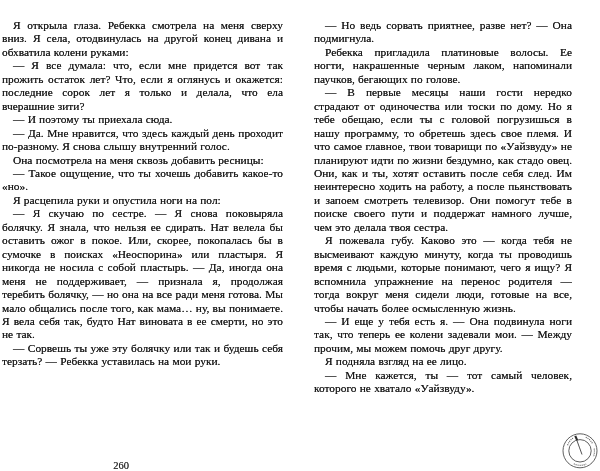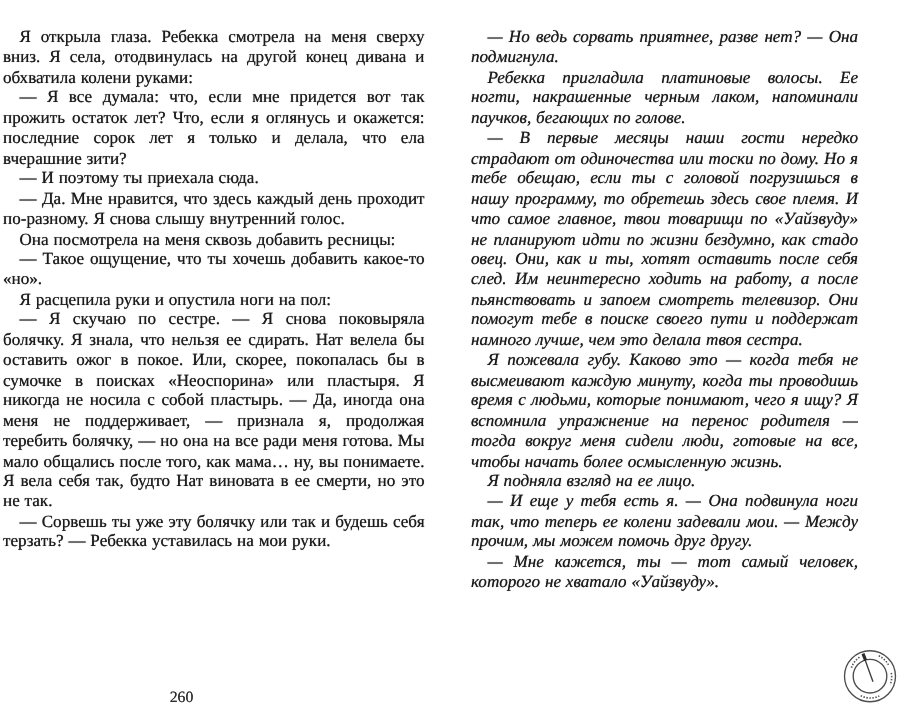--- a/index.html
+++ b/index.html
@@ -19,21 +19,21 @@
     position: absolute;
     inset: 0;
     background: #ffffff;
   }
   .text-block {
     position: absolute;
     top: 3px;
     margin-top: 16px;
   }
   .text-block.left  { left: 2px;   width: 281px; }
-  .text-block.right { left: 314px; width: 258px; font-style: italic; }
+  .text-block.right { left: 314px; width: 258px; }
   p.para {
     margin: 0;
     padding: 0;
     font-size: 11.4px;
     line-height: 13.45px;
     text-indent: 11px;
     text-align: justify;
     text-shadow: 0 0 0.45px rgba(25,25,25,0.9);
     word-spacing: 0.4px;
   }
@@ -72,22 +72,22 @@
       <p class="para">Я расцепила руки и опустила ноги на пол:</p>
       <p class="para">— Я скучаю по сестре. — Я снова поковыряла болячку. Я знала, что нельзя ее сдирать. Нат велела бы оставить ожог в покое. Или, скорее, покопалась бы в сумочке в поисках «Неоспорина» или пластыря. Я никогда не носила с собой пластырь. — Да, иногда она меня не поддерживает, — признала я, продолжая теребить болячку, — но она на все ради меня готова. Мы мало общались после того, как мама… ну, вы понимаете. Я вела себя так, будто Нат виновата в ее смерти, но это не так.</p>
       <p class="para">— Сорвешь ты уже эту болячку или так и будешь себя терзать? — Ребекка уставилась на мои руки.</p>
     </div>
 
   <div class="text-block right">
       <p class="para">— Но ведь сорвать приятнее, разве нет? — Она подмигнула.</p>
       <p class="para">Ребекка пригладила платиновые волосы. Ее ногти, накрашенные черным лаком, напоминали паучков, бегающих по голове.</p>
       <p class="para">— В первые месяцы наши гости нередко страдают от одиночества или тоски по дому. Но я тебе обещаю, если ты с головой погрузишься в нашу программу, то обретешь здесь свое племя. И что самое главное, твои товарищи по «Уайзвуду» не планируют идти по жизни бездумно, как стадо овец. Они, как и ты, хотят оставить после себя след. Им неинтересно ходить на работу, а после пьянствовать и запоем смотреть телевизор. Они помогут тебе в поиске своего пути и поддержат намного лучше, чем это делала твоя сестра.</p>
       <p class="para">Я пожевала губу. Каково это — когда тебя не высмеивают каждую минуту, когда ты проводишь время с людьми, которые понимают, чего я ищу? Я вспомнила упражнение на перенос родителя — тогда вокруг меня сидели люди, готовые на все, чтобы начать более осмысленную жизнь.</p>
+      <p class="para">— И еще у тебя есть я. — Она подвинула ноги так, что теперь ее колени задевали мои. — Между прочим, мы можем помочь друг другу.</p>
       <p class="para">Я подняла взгляд на ее лицо.</p>
-      <p class="para">— И еще у тебя есть я. — Она подвинула ноги так, что теперь ее колени задевали мои. — Между прочим, мы можем помочь друг другу.</p>
       <p class="para">— Мне кажется, ты — тот самый человек, которого не хватало «Уайзвуду».</p>
     </div>
 
   <div class="folio">260</div>
 
   <div class="stamp">
     <svg width="38" height="40" viewBox="0 0 38 40" xmlns="http://www.w3.org/2000/svg" fill="none">
 
       <circle cx="19" cy="19.8" r="17" stroke="#4d4d4d" stroke-width="0.9"></circle>
 

